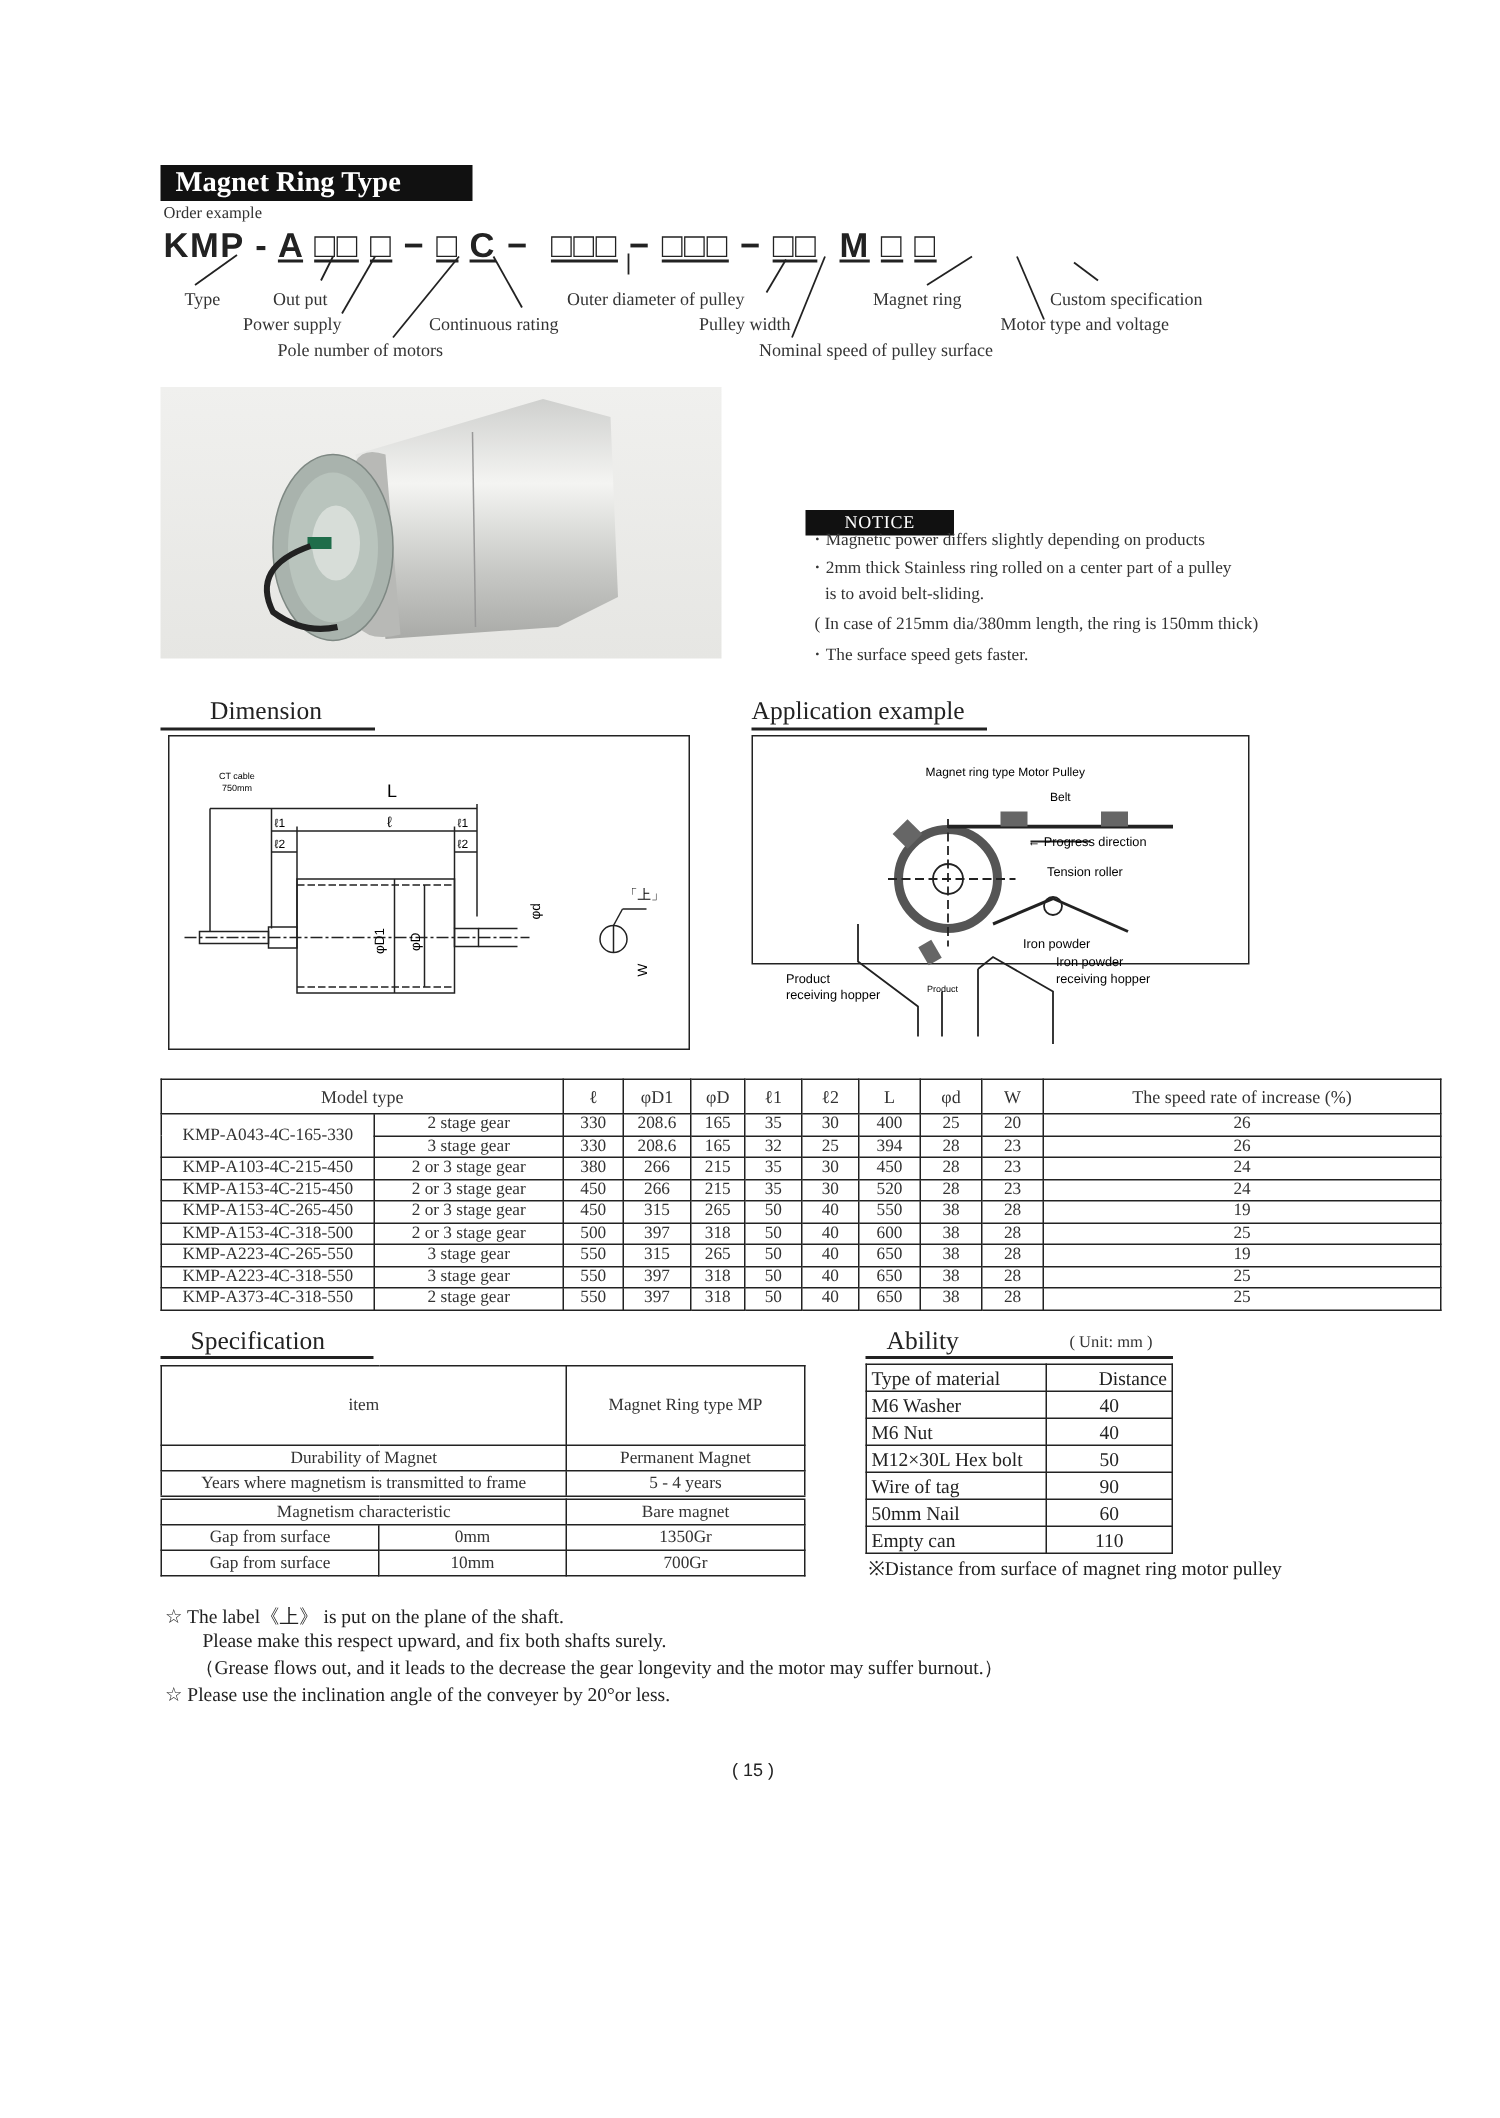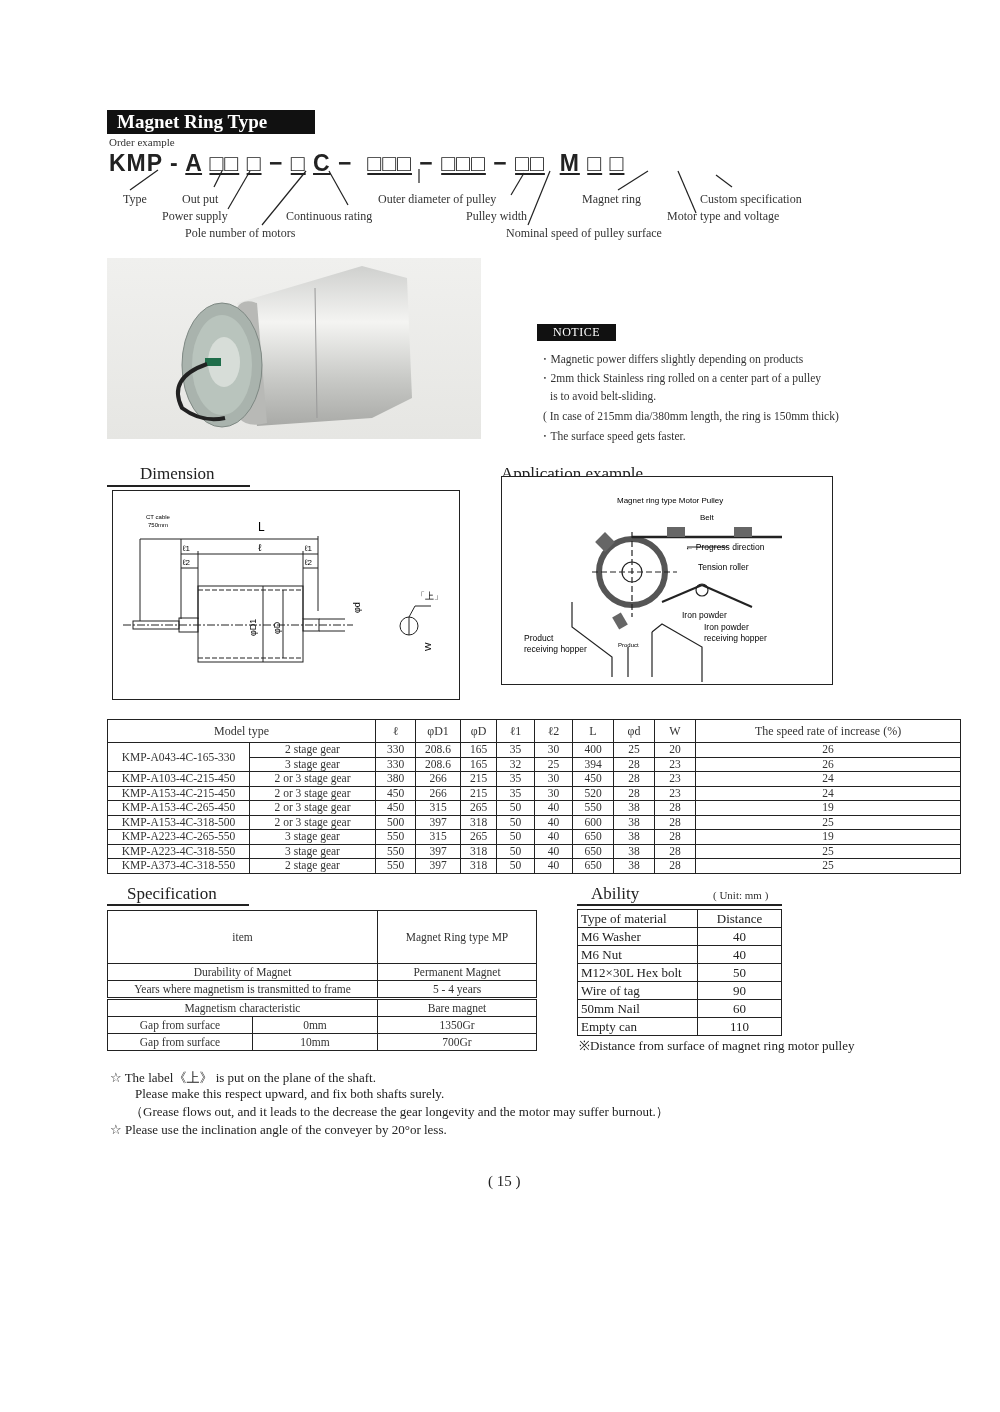--- a/index.html
+++ b/index.html
@@ -4,21 +4,21 @@
 <style>
   html, body { margin:0; padding:0; background:#fff; }
   body { width:1000px; height:1412px; position:relative; font-family:"Liberation Serif","DejaVu Serif",serif; color:#222; overflow:hidden; }
   .abs { position:absolute; }
   .title-box { left:107px; top:110px; width:208px; height:24px; background:#111; color:#fff; font-weight:bold; font-size:19px; line-height:24px; padding-left:10px; box-sizing:border-box; }
   .order-ex { left:109px; top:136px; font-size:11px; color:#333; }
   .code { left:109px; top:150px; font-family:"Liberation Sans","DejaVu Sans",sans-serif; font-weight:bold; font-size:23px; letter-spacing:1px; white-space:nowrap; }
   .code .u { text-decoration:underline; }
   .lbl { font-size:12px; color:#333; white-space:nowrap; }
   .photo { left:107px; top:258px; width:374px; height:181px; background:linear-gradient(180deg,#f0f0ee,#e6e6e3); }
-  .notice-tag { left:537px; top:324px; background:#111; color:#fff; font-size:12px; padding:1px 16px; letter-spacing:0.5px; }
+  .notice-tag { left:537px; top:340px; background:#111; color:#fff; font-size:12px; padding:1px 26px; letter-spacing:0.5px; }
   .notice-line { left:539px; font-size:11.5px; color:#333; white-space:nowrap; }
   .sec-title { font-size:17px; color:#222; }
   .sec-rule { height:2px; background:#222; }
   .frame { border:1.5px solid #222; box-sizing:border-box; background:#fff; }
   table { border-collapse:collapse; font-family:"Liberation Serif","DejaVu Serif",serif; }
   .mt td, .mt th { border:1.3px solid #222; font-size:11.5px; text-align:center; padding:0 2px; height:13.5px; line-height:13px; font-weight:normal; color:#333; }
   .mt th { height:22px; font-size:12px; }
   .spec td { border:1.3px solid #222; font-size:11.5px; text-align:center; color:#333; height:16px; line-height:15px; padding:0;margin-top:28px; }
   .ab td { border:1.3px solid #222; font-size:13px; color:#222; height:17px; line-height:16px; padding:0 3px; }
   .note { font-size:13px; color:#222; white-space:nowrap; }
@@ -143,21 +143,21 @@
     <text x="143" y="145" font-size="9" transform="rotate(-90 143 145)">φD1</text>
     <text x="167" y="143" font-size="9" transform="rotate(-90 167 143)">φD</text>
     <text x="247" y="122" font-size="9" transform="rotate(-90 247 122)">φd</text>
     <text x="318" y="160" font-size="9" transform="rotate(-90 318 160)">W</text>
     <text x="303" y="108" font-size="9">「上」</text>
   </svg>
 </div>
 
 <div class="abs sec-title" style="left:501px;top:464px">Application example</div>
 <div class="abs sec-rule" style="left:501px;top:485px;width:157px;height:1.5px"></div>
-<div class="abs frame" style="left:501px;top:476px;width:332px;height:209px">
+<div class="abs frame" style="left:501px;top:490px;width:332px;height:153px">
   <svg width="330" height="206" style="font-family:'Liberation Sans',sans-serif">
     <g stroke="#222" fill="none" stroke-width="1.2">
       <circle cx="130" cy="95" r="33" stroke-width="6" stroke="#555"></circle>
       <circle cx="130" cy="95" r="10"></circle>
       <line x1="90" y1="95" x2="175" y2="95" stroke-dasharray="6 3"></line>
       <line x1="130" y1="55" x2="130" y2="140" stroke-dasharray="6 3"></line>
       <line x1="130" y1="60" x2="280" y2="60" stroke-width="2.5"></line>
       <line x1="160" y1="125" x2="200" y2="108" stroke-width="2"></line>
       <line x1="200" y1="108" x2="250" y2="130" stroke-width="2"></line>
       <circle cx="200" cy="113" r="6"></circle>
@@ -372,21 +372,21 @@
 <div class="abs" style="left:713px;top:889px;font-size:11px;color:#333">( Unit: mm )</div>
 <div class="abs sec-rule" style="left:577px;top:904px;width:205px"></div>
 <table class="abs ab" style="left:577px;top:909px;width:205px">
   <colgroup>
       <col style="width:120px">
       <col>
     </colgroup>
   <tbody>
       <tr>
     <td>Type of material</td>
-    <td style="text-align:center">Distance</td>
+    <td style="text-align:right">Distance</td>
   </tr>
   <tr>
         <td>M6 Washer</td>
         <td style="text-align:center">40</td>
       </tr>
   <tr>
         <td>M6 Nut</td>
         <td style="text-align:center">40</td>
       </tr>
   <tr>
@@ -407,13 +407,13 @@
       </tr>
 </tbody>
   </table>
 <div class="abs" style="left:579px;top:1036px;font-size:13px;white-space:nowrap;width:328px;overflow:hidden">※Distance from surface of magnet ring motor pulley</div>
 
 <div class="abs note" style="left:110px;top:1069px">☆  The label《上》 is put on the plane of the shaft.</div>
 <div class="abs note" style="left:135px;top:1086px">Please make this respect upward, and fix both shafts surely.</div>
 <div class="abs note" style="left:130px;top:1103px">（Grease flows out, and it leads to the decrease the gear longevity and the motor may suffer burnout.）</div>
 <div class="abs note" style="left:110px;top:1122px">☆  Please use the inclination angle of the conveyer by 20°or less.</div>
 
-<div class="abs" style="left:488px;top:1173px;font-size:15px;font-family:Liberation Serif, serif">( 15 )</div>
+<div class="abs" style="left:488px;top:1173px;font-size:12px;font-family:Liberation Sans, sans-serif">( 15 )</div>
 
 </body></html>

